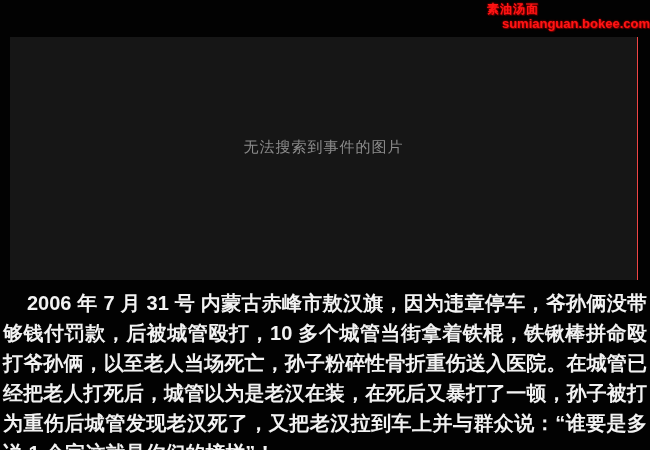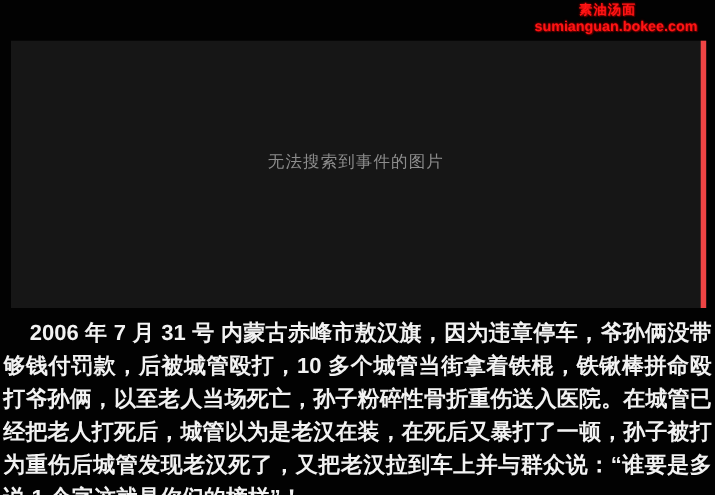--- a/index.html
+++ b/index.html
@@ -9,22 +9,21 @@
     height: 450px;
     background: #020202;
     overflow: hidden;
     font-family: "Liberation Sans", "DejaVu Sans", sans-serif;
   }
 
   
   .watermark {
     position: absolute;
     top: 3px;
-    right: 16px;
-    text-align: center;
+    right: 0;
     line-height: 1.05;
     z-index: 3;
   }
   .watermark .wm-title {
     display: block;
     font-size: 12px;
     font-weight: bold;
     color: #ff1414;
     letter-spacing: 1px;
     text-shadow: 0 0 2px rgba(255,0,0,0.9), 1px 1px 1px #4d0000;
@@ -40,21 +39,21 @@
   }
 
   
   .image-panel {
     position: absolute;
     left: 10px;
     top: 37px;
     width: 627px;
     height: 243px;
     background: #161616;
-    border-right: 5px solid #ef4444;
+    border-right: 1px solid #ef4444;
   }
   .image-panel .placeholder-text {
     position: absolute;
     top: 101px;
     left: 0;
     width: 100%;
     text-align: center;
     font-size: 15px;
     color: #8c8c8c;
     letter-spacing: 1px;

